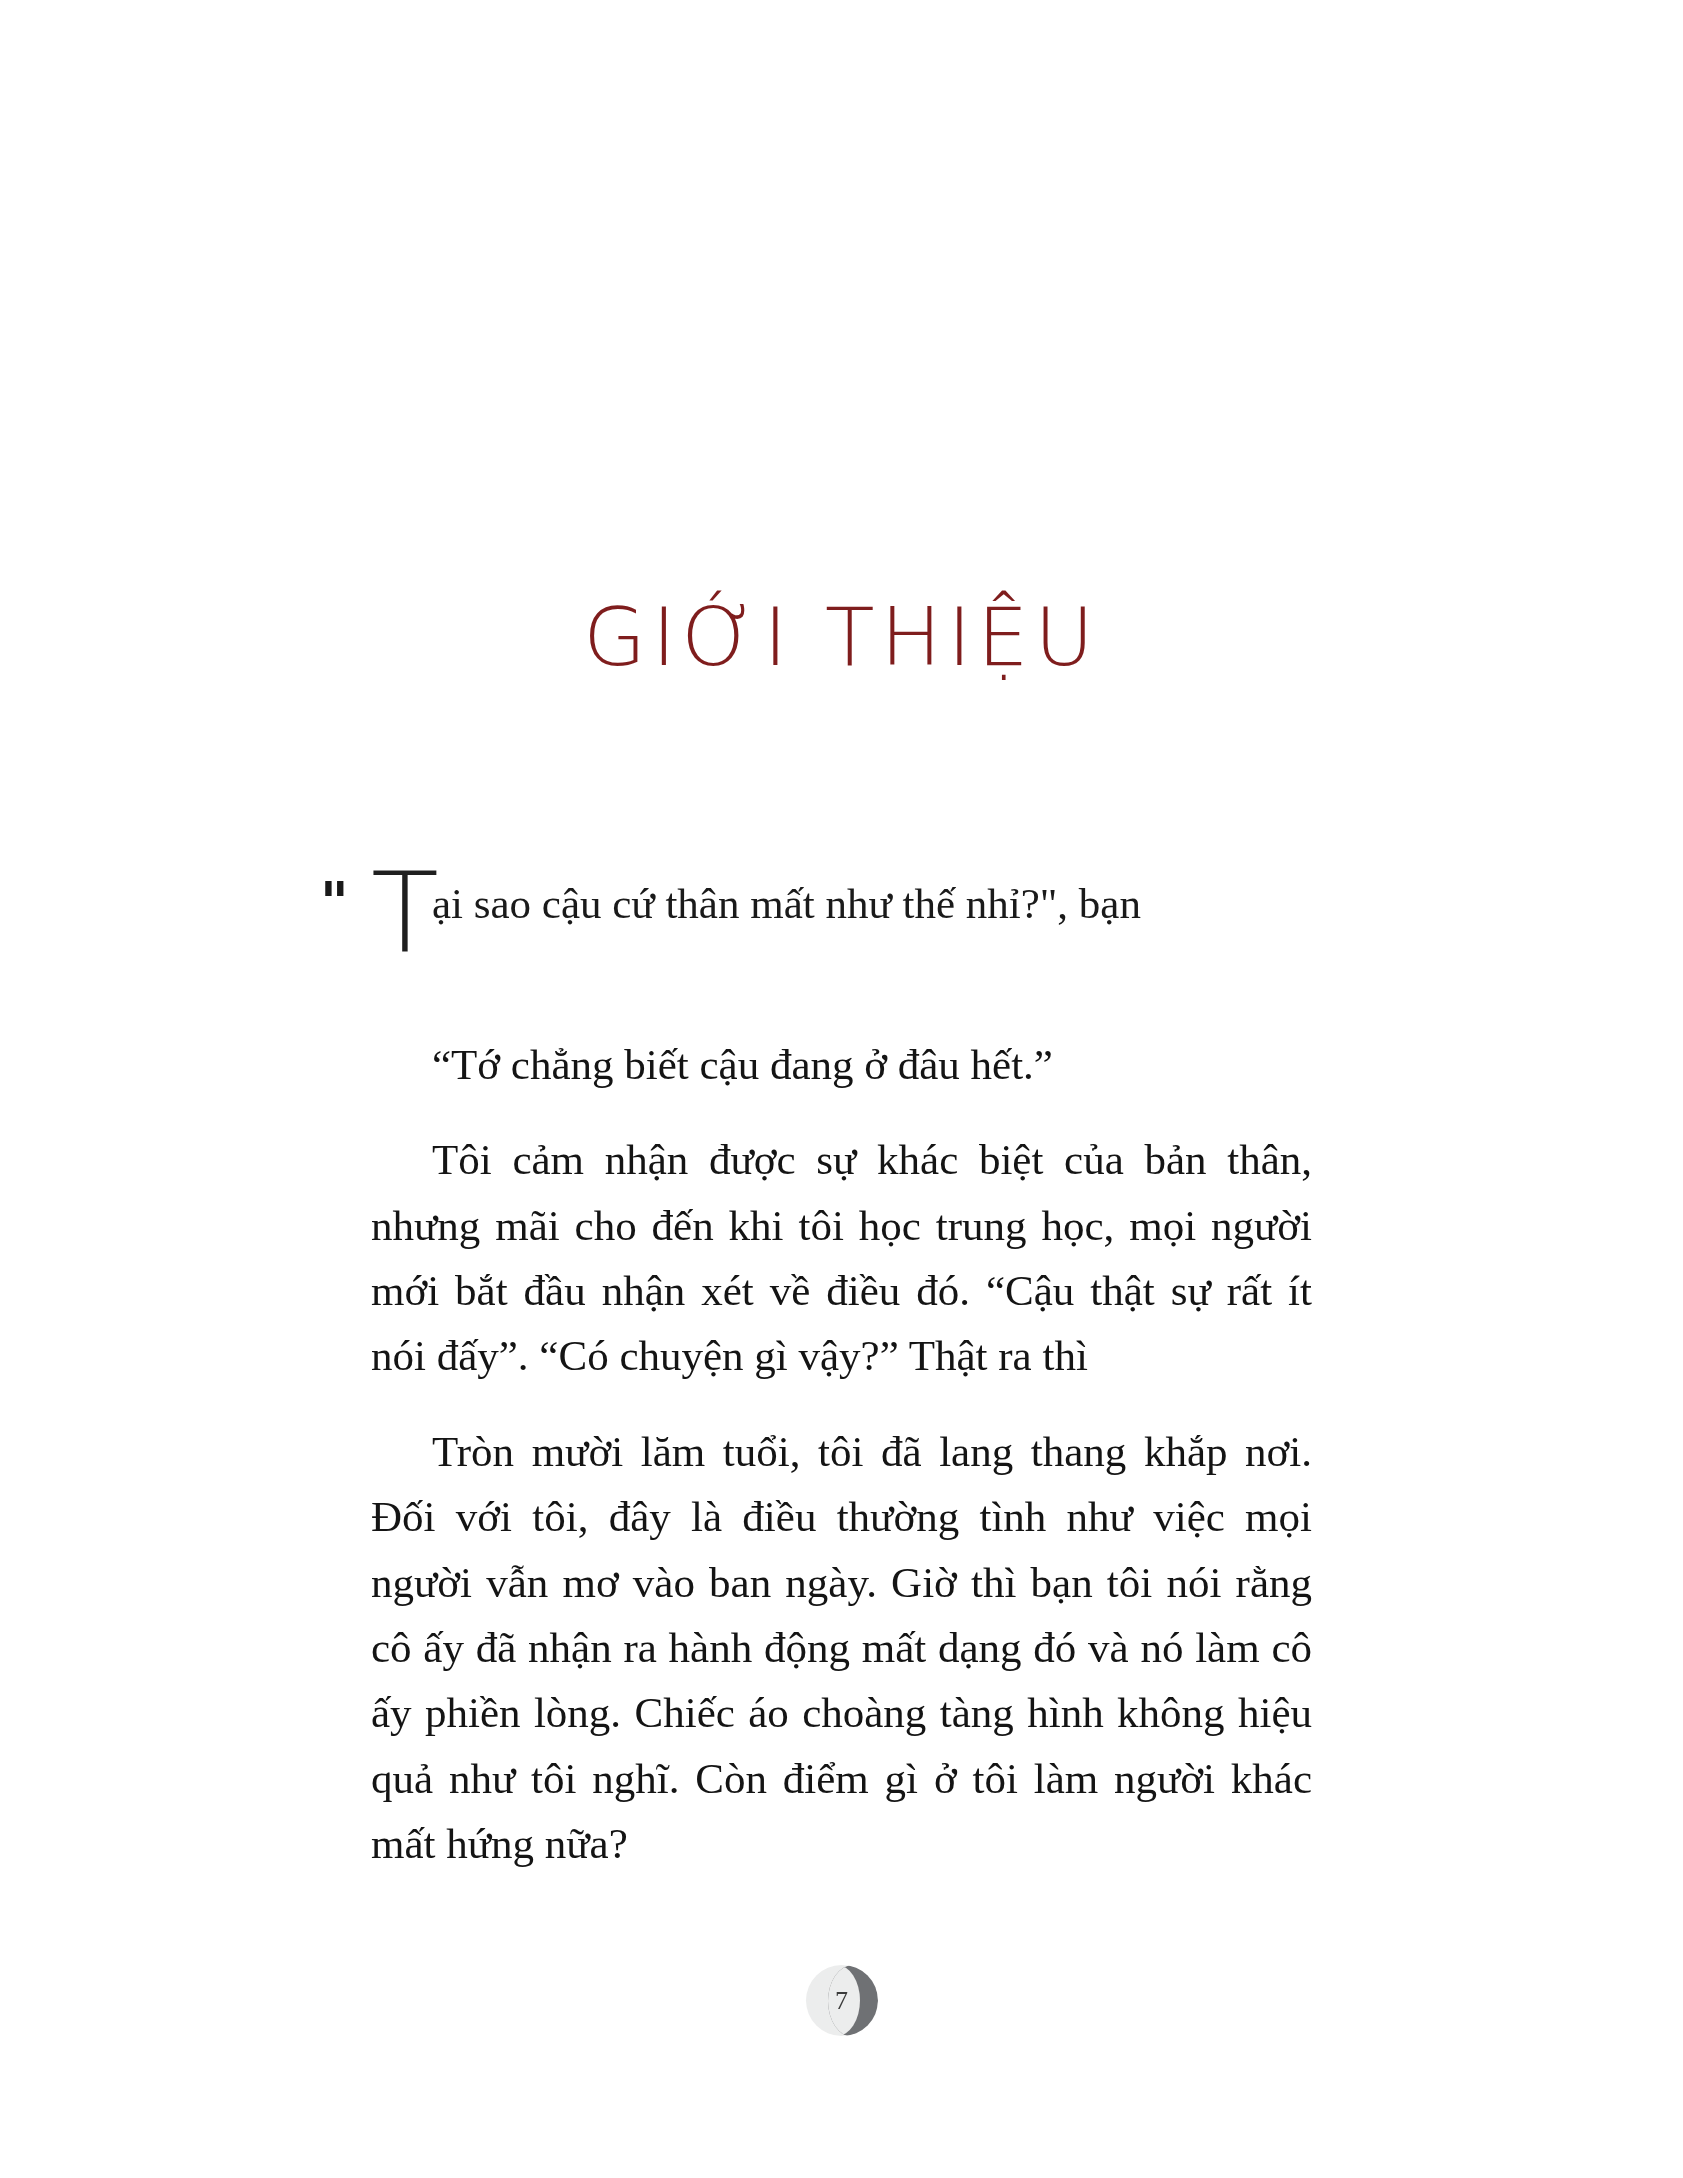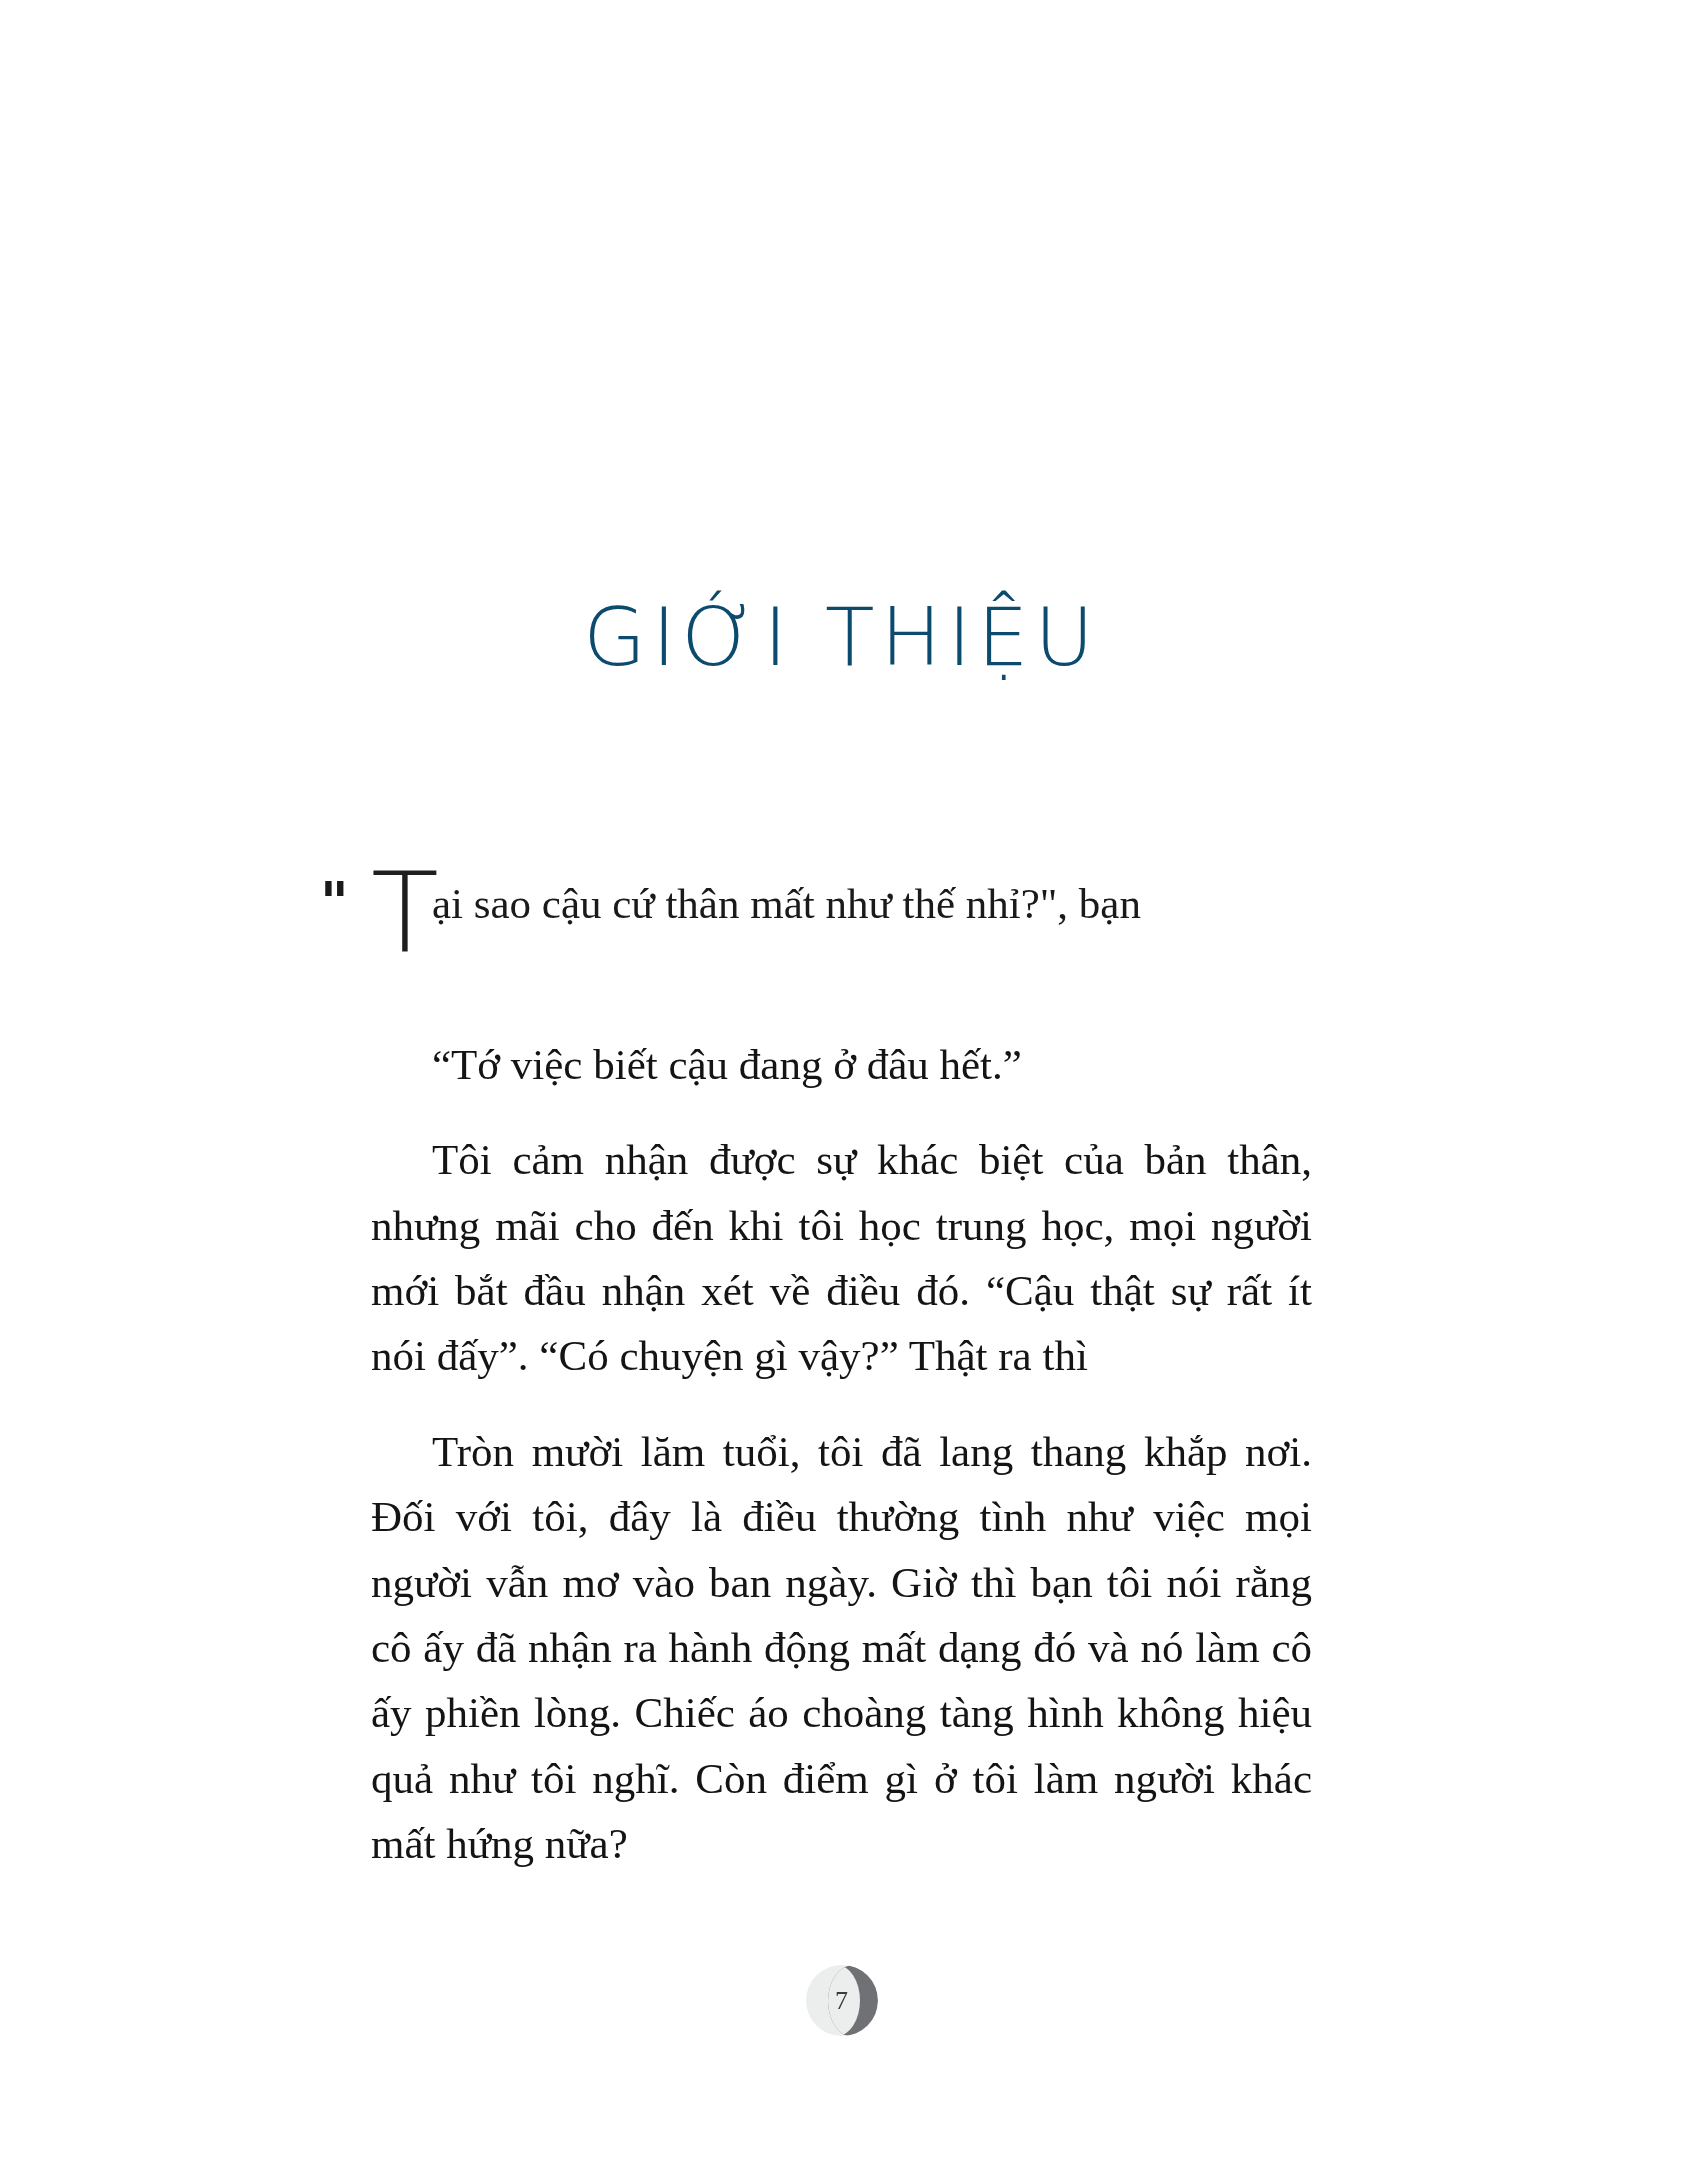--- a/index.html
+++ b/index.html
@@ -21,21 +21,21 @@
   .chapter-title {
     position: absolute;
     top: 543px;
     left: 0;
     width: 1683px;
     text-align: center;
     font-family: "DejaVu Sans", sans-serif;
     font-weight: 300;
     font-size: 81px;
     letter-spacing: 6px;
-    color: #0c4a6e;
+    color: #7f1d1d;
     line-height: 1;
     white-space: nowrap;
   }
 
   
   .body-block {
     position: absolute;
     top: 871px;
     left: 371px;
     width: 941px;
@@ -151,21 +151,21 @@
   <h1 class="chapter-title">GIỚI THIỆU</h1>
 
   <div class="body-block">
 
     <div class="first-para">
       <span class="openquote">"</span>
       <span class="dropcap">T</span>
       <span class="first-line">ại sao cậu cứ thân mất như thế nhỉ?", bạn</span>
     </div>
 
-    <p class="para indent">“Tớ việc biết cậu đang ở đâu hết.”</p>
+    <p class="para indent">“Tớ chẳng biết cậu đang ở đâu hết.”</p>
 
     <p class="para indent">Tôi cảm nhận được sự khác biệt của bản thân, nhưng mãi cho đến khi tôi học trung học, mọi người mới bắt đầu nhận xét về điều đó. “Cậu thật sự rất ít nói đấy”. “Có chuyện gì vậy?” Thật ra thì</p>
 
     <p class="para indent">Tròn mười lăm tuổi, tôi đã lang thang khắp nơi. Đối với tôi, đây là điều thường tình như việc mọi người vẫn mơ vào ban ngày. Giờ thì bạn tôi nói rằng cô ấy đã nhận ra hành động mất dạng đó và nó làm cô ấy phiền lòng. Chiếc áo choàng tàng hình không hiệu quả như tôi nghĩ. Còn điểm gì ở tôi làm người khác mất hứng nữa?</p>
 
   </div>
 
   <div class="page-number-wrap">
     <div class="moon">
       <div class="disc"></div>

